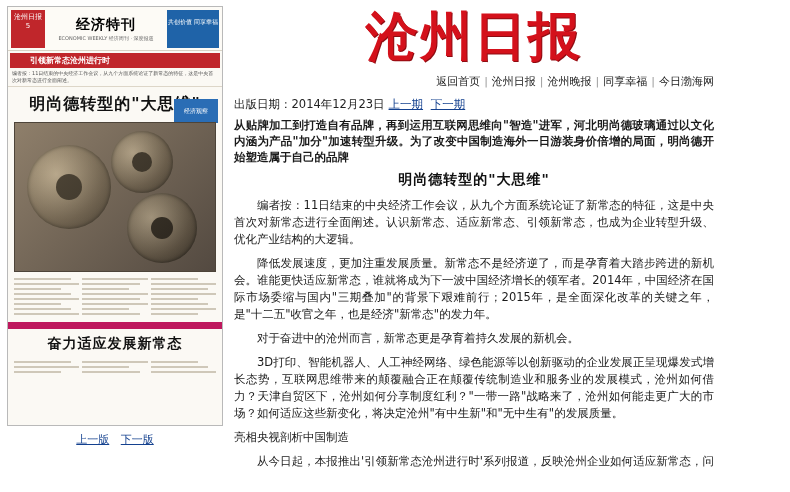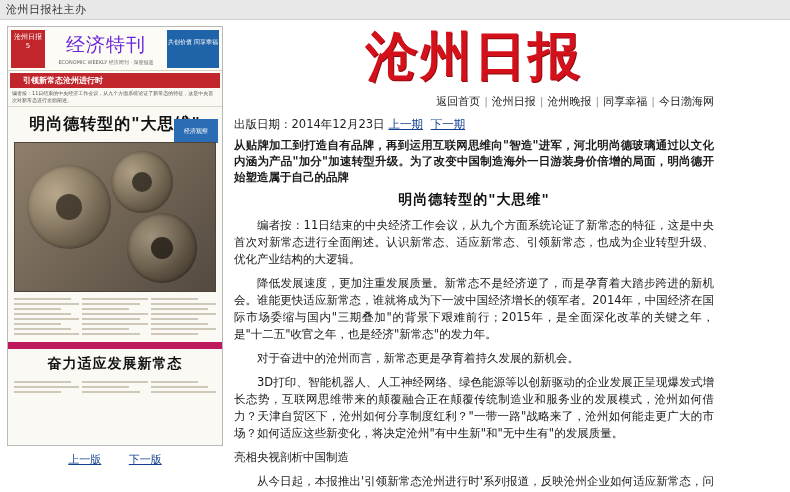--- a/index.html
+++ b/index.html
@@ -71,23 +71,23 @@
     text-align: center;
     padding-top: 3px;
     flex: 0 0 auto;
   }
   .pt-head-mid {
     flex: 1 1 auto;
     text-align: center;
     padding: 0 3px;
   }
   .pt-head-mid .big {
-    font-size: 19px;
-    font-weight: normal;
-    color: #6d28d9;
+    font-size: 14px;
+    font-weight: bold;
+    color: #000000;
     letter-spacing: 1px;
   }
   .pt-head-mid .sml {
     font-size: 5px;
     color: #666;
     margin-top: 1px;
   }
   .pt-head-right {
     width: 52px;
     height: 38px;
@@ -96,21 +96,21 @@
     font-size: 6px;
     line-height: 8px;
     text-align: center;
     padding-top: 8px;
     flex: 0 0 auto;
   }
   .pt-strip {
     background: #c0262b;
     color: #fff;
     font-size: 8px;
-    padding: 2px 13px;
+    padding: 2px 20px;
     margin: 2px 2px 0 2px;
     font-weight: bold;
   }
   .pt-subline {
     font-size: 5px;
     color: #555;
     padding: 2px 4px;
     line-height: 7px;
     border-bottom: 1px solid #ddd6c8;
   }
@@ -190,21 +190,21 @@
   }
   .pagenav {
     margin-top: 6px;
     font-size: 11px;
     color: #14418f;
   }
   .pagenav a {
     color: #14418f;
     text-decoration: underline;
     cursor: pointer;
-    margin: 0 12px;
+    margin: 0 4px;
   }
   
   .right-col {
     flex: 1;
     padding: 4px 10px 4px 4px;
     display: flex;
     flex-direction: column;
     min-width: 0;
   }
   .masthead {
@@ -279,23 +279,20 @@
     text-indent: 2em;
     margin: 0 0 7px 0;
   }
   .art-p.noindent { text-indent: 0; }
 </style>
 </head>
 <body>
 
 <div class="page">
 
-  <div class="topbar">
-    <span class="site-title">沧州日报社主办</span>
-  </div>
 
   <div class="content">
 
     <div class="left-col">
 
       <div class="paper-thumb">
 
         <div class="pt-head">
           <div class="pt-head-logo">
             <div>沧州日报</div>

